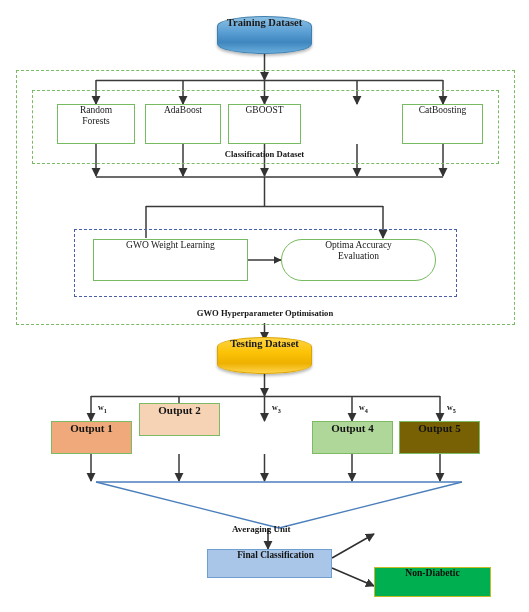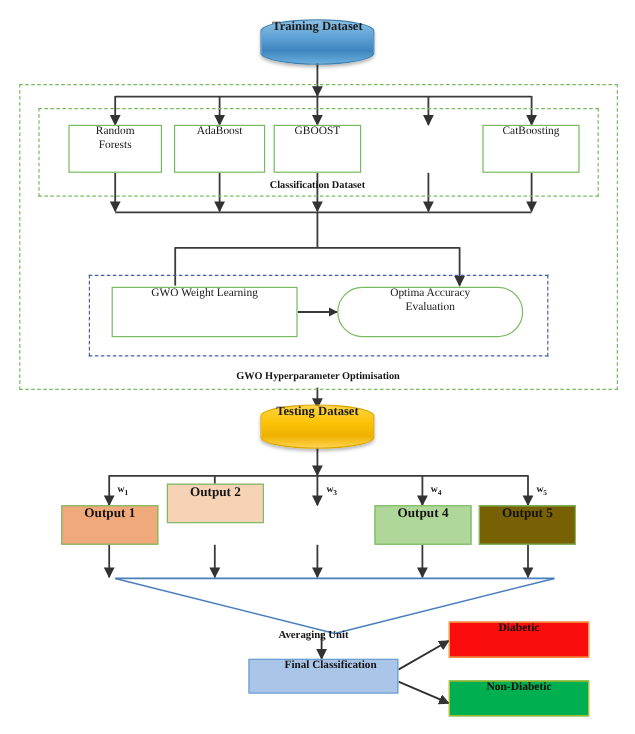--- a/index.html
+++ b/index.html
@@ -207,20 +207,17 @@
   <div class="node out-box" style="left:399px; top:421px; width:81px; height:33px; background:#786104;">
     <span>Output 5</span>
   </div>
 
   <div class="avg-label" style="left:232px; top:486px;margin-top:38px;">Averaging Unit</div>
 
   <div class="node final-box" style="left:207px; top:549px; width:125px; height:29px;">
     <span>Final Classification</span>
   </div>
 
-  <div class="node res-box res-diabetic" style="left:374px; top:518px; width:117px; height:30px;">
-    <span>Diabetic</span>
-  </div>
   <div class="node res-box res-nondiabetic" style="left:374px; top:567px; width:117px; height:30px;">
     <span>Non-Diabetic</span>
   </div>
 
 </div>
 
 </body></html>

